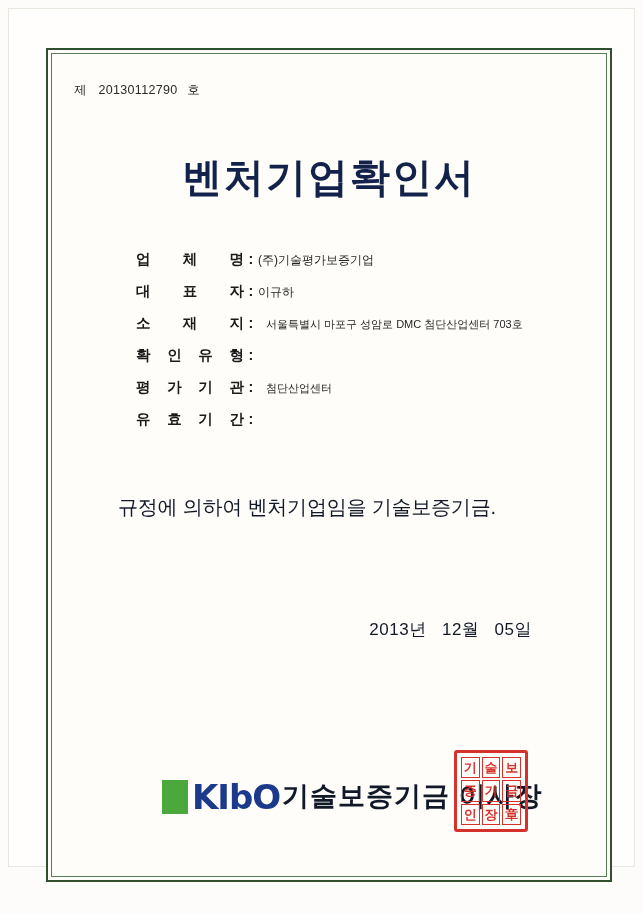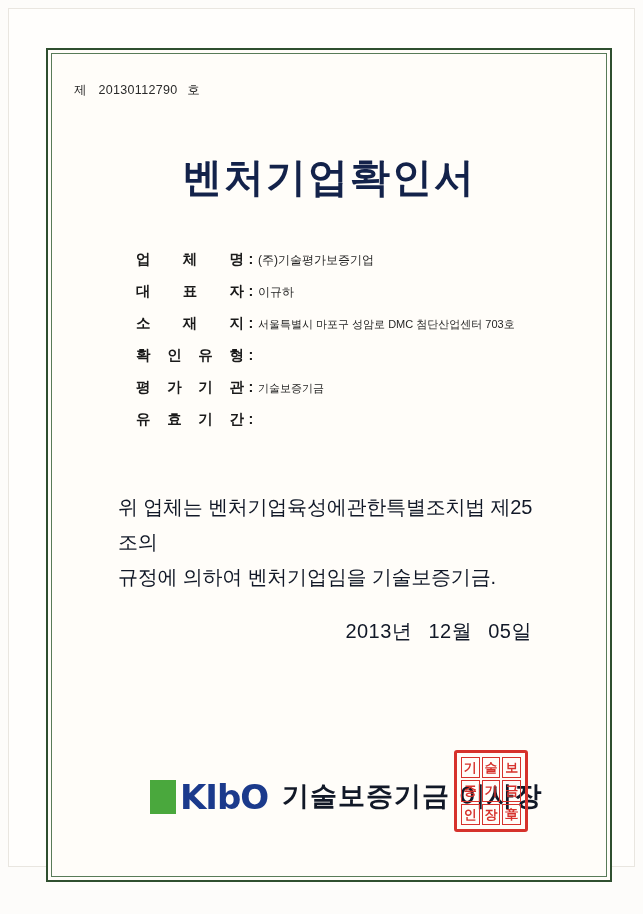--- a/index.html
+++ b/index.html
@@ -99,54 +99,54 @@
     font-size: 14.5px;
     font-weight: bold;
     color: #1a1a1a;
     text-align: center;
   }
   .field-value {
     font-size: 12px;
     color: #1f1f1f;
     letter-spacing: 0px;
   }
-  .field-value.sm { font-size: 11px; }
+  .field-value.sm { font-size: 11px; margin-left: 8px; }
 
   .statement {
     position: absolute;
     left: 70px;
     right: 60px;
     top: 440px;
     font-size: 20px;
     line-height: 1.75;
     color: #111827;
     letter-spacing: -0.2px;
   }
 
   .date {
     position: absolute;
     right: 78px;
     top: 568px;
-    font-size: 20px;
+    font-size: 17px;
     color: #111827;
     letter-spacing: 0.5px;
   }
   .date span { margin-left: 10px; }
   .date span:first-child { margin-left: 0; }
 
   .signature {
     position: absolute;
     left: 70px;
     right: 40px;
     top: 718px;
     height: 70px;
   }
   .logo {
     position: absolute;
-    left: 32px;
+    left: 44px;
     top: 12px;
     display: flex;
   }
   .logo-mark {
     width: 26px;
     height: 34px;
     background: #4aa83d;
     margin-right: 4px;
   }
   .logo-text {
@@ -256,37 +256,36 @@
         </div>
 
         <div class="field-row">
           <div class="field-label">
             <span class="ch">평</span>
             <span class="ch">가</span>
             <span class="ch">기</span>
             <span class="ch">관</span>
           </div>
           <div class="field-colon">:</div>
-          <div class="field-value sm">기술보증기금</div>
+          <div class="field-value sm">첨단산업센터</div>
         </div>
 
         <div class="field-row">
           <div class="field-label">
             <span class="ch">유</span>
             <span class="ch">효</span>
             <span class="ch">기</span>
             <span class="ch">간</span>
           </div>
           <div class="field-colon">:</div>
         </div>
 
       </div>
 
       <div class="statement">
-        <div>위 업체는 벤처기업육성에관한특별조치법 제25조의</div>
         <div>규정에 의하여 벤처기업임을 기술보증기금.</div>
       </div>
 
       <div class="date">
         <span>2013년</span>
         <span>12월</span>
         <span>05일</span>
       </div>
 
       <div class="signature">

